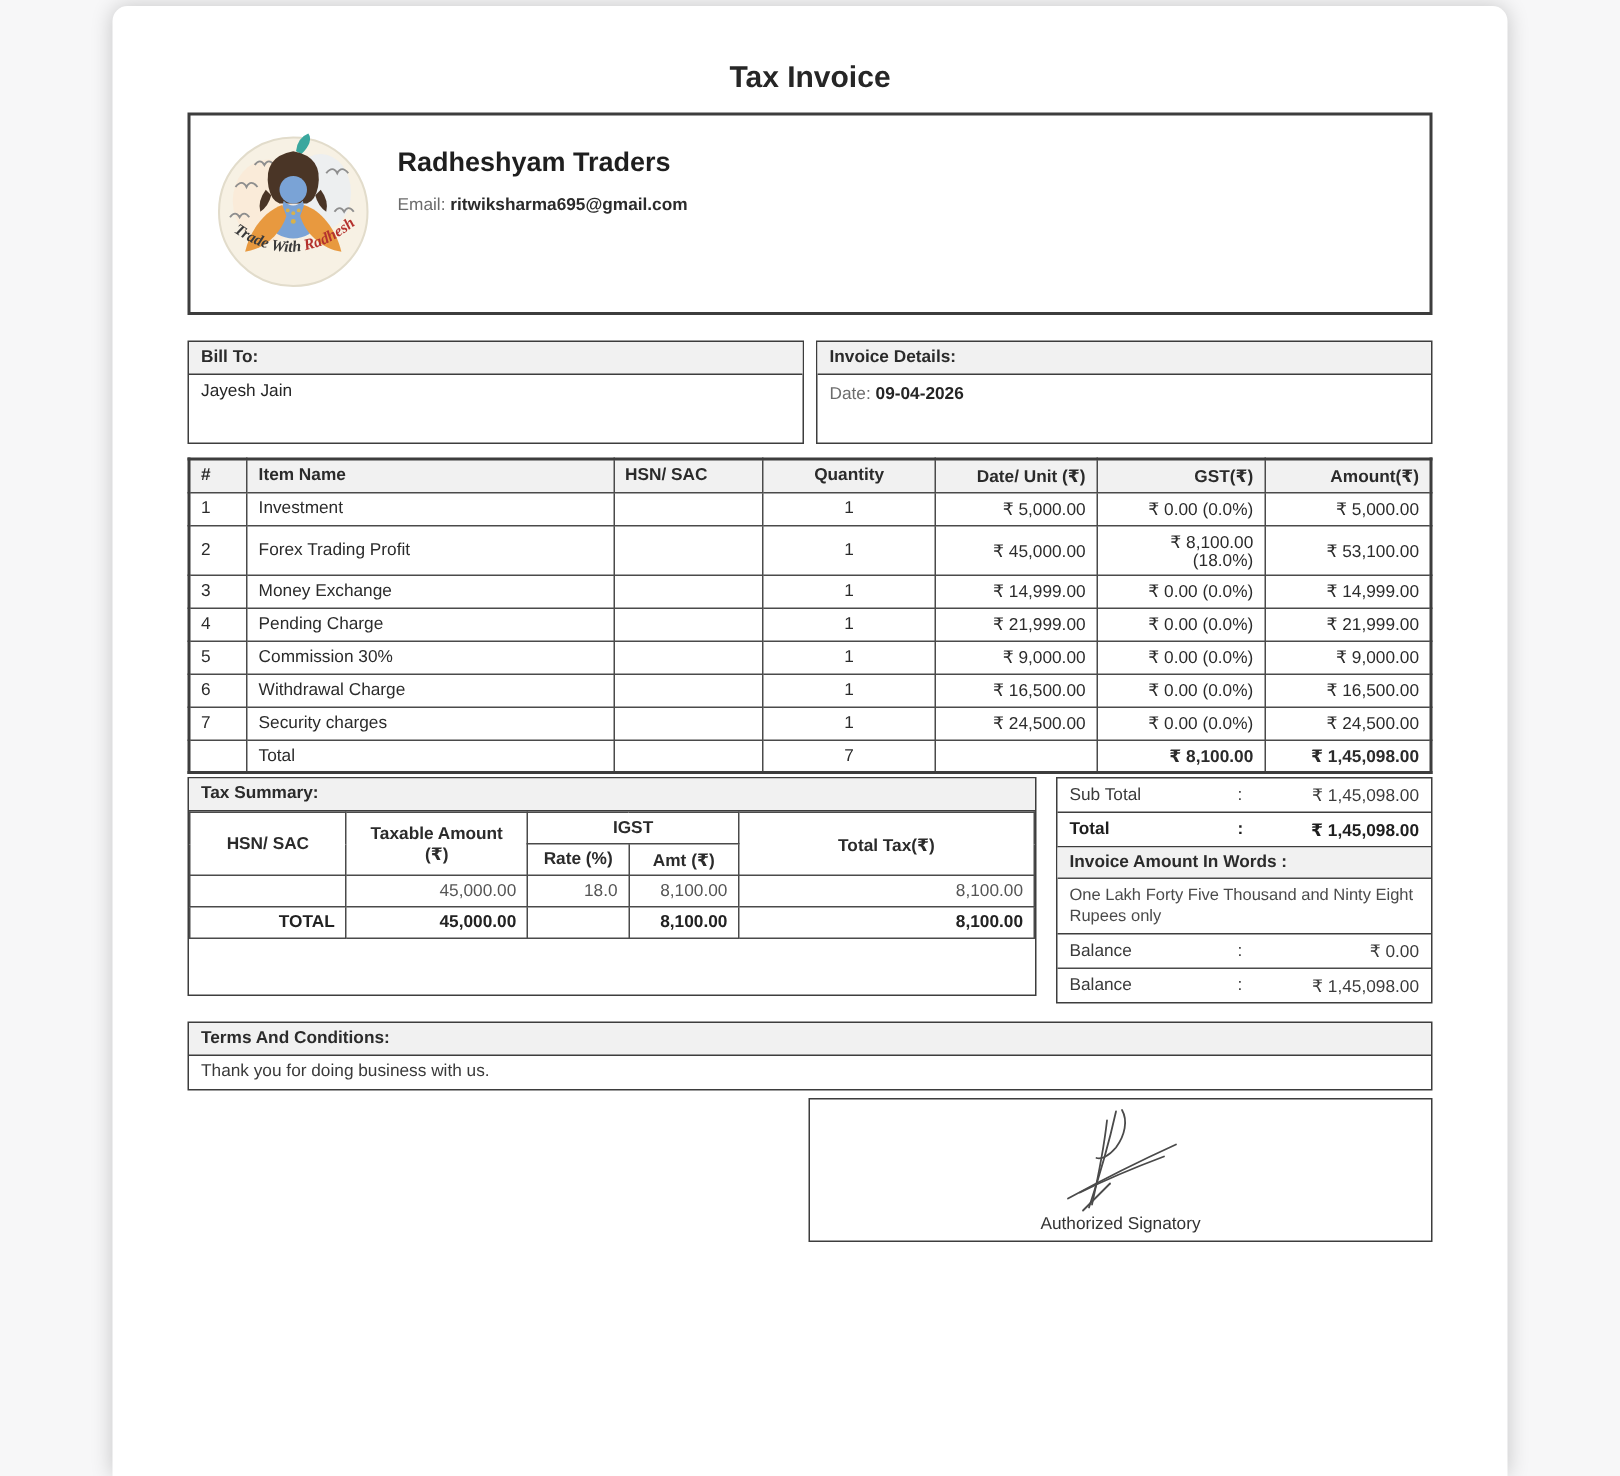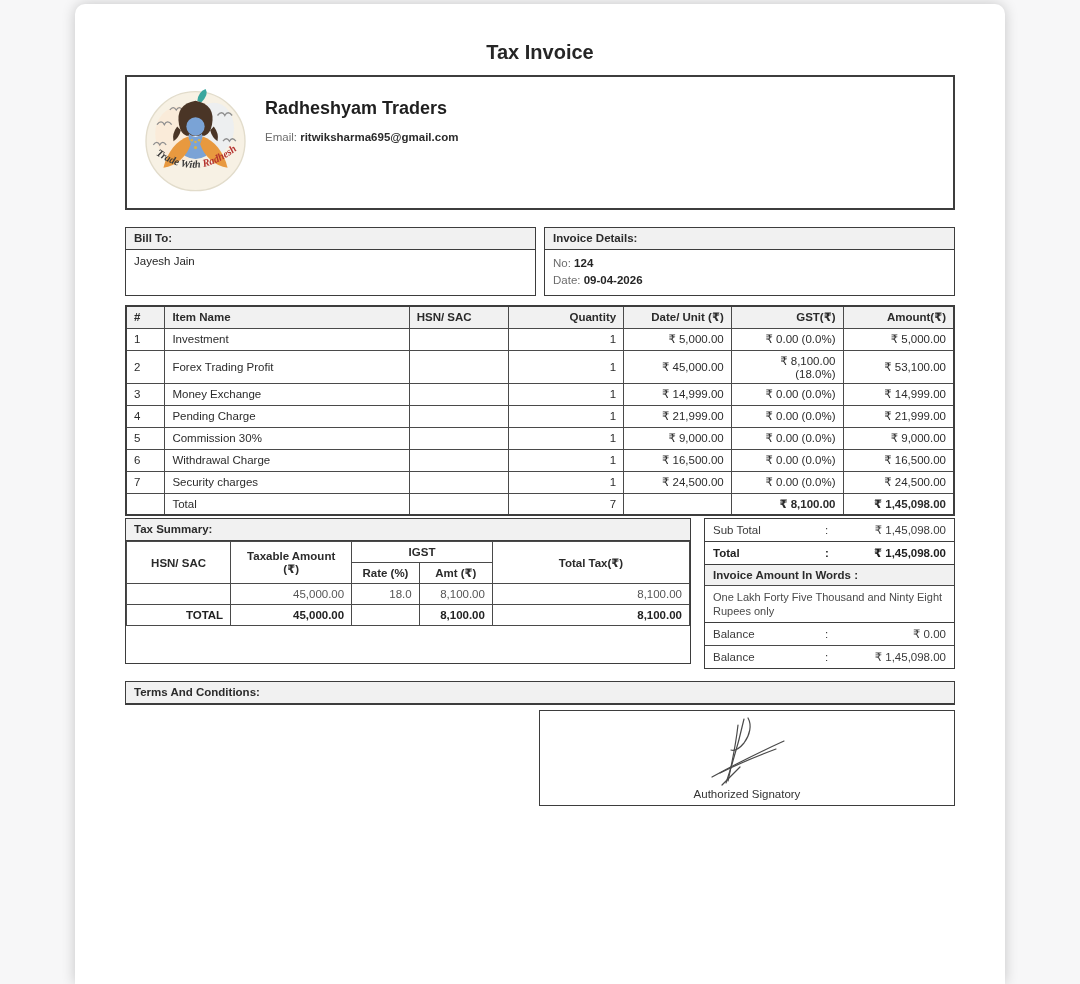--- a/index.html
+++ b/index.html
@@ -65,21 +65,21 @@
   .items th, .items td {
     border: 1px solid #4a4a4a;
     padding: 3px 7px;
     height: 22px;
     vertical-align: middle;
   }
   .items thead th { background: #f1f1f1; font-weight: bold; }
   .items .c-sn    { width: 4.7%;  text-align: left; }
   .items .c-name  { width: 29.5%; text-align: left; }
   .items .c-hsn   { width: 12.0%; text-align: left; }
-  .items .c-qty   { width: 13.9%; text-align: right; }
+  .items .c-qty   { width: 13.9%; text-align: center; }
   .items .c-price { width: 13.0%; text-align: right; }
   .items .c-gst   { width: 13.5%; text-align: right; }
   .items .c-amt   { width: 13.4%; text-align: right; }
   .items { border: 2px solid #3d3d3d; }
   .items tr.total-row td { font-weight: normal; }
   .items tr.total-row td.b { font-weight: bold; }
 
   
   .tax-row { margin-top: 2px; display: flex; gap: 13px; align-items: stretch; }
   .tax-left { width: 566px; flex: none; border: 1.5px solid #3d3d3d; display: flex; flex-direction: column; height: 146px; }
@@ -182,24 +182,20 @@
     <div class="bill-row">
       <div class="bill-box">
         <div class="bar">Bill To:</div>
         <div class="bill-body">
           <div style="color:#252525;">Jayesh Jain</div>
         </div>
       </div>
       <div class="bill-box">
         <div class="bar">Invoice Details:</div>
         <div class="bill-body">
-          <div class="kv">
-            <span>No:</span>
-            <b>124</b>
-          </div>
           <div class="kv">
             <span>Date:</span>
             <b>09-04-2026</b>
           </div>
         </div>
       </div>
     </div>
 
     <table class="items">
       <thead>
@@ -346,20 +342,21 @@
         <div class="trow">
           <span class="lbl">Balance</span>
           <span class="colon">:</span>
           <span class="val">₹ 1,45,098.00</span>
         </div>
       </div>
     </div>
 
     <div class="terms-box">
       <div class="bar">Terms And Conditions:</div>
+      <div class="terms-body">Thank you for doing business with us.</div>
     </div>
 
     <div class="sign-box">
       <div class="sign-body">
         <svg class="sig-svg" width="110" height="74" viewBox="0 0 110 74">
           <g stroke="#4a4a4a" stroke-width="1.2" fill="none" stroke-linecap="round">
             <path d="M52 4 C48 22 42 44 34 68"></path>
             <path d="M56 3 C60 10 58 20 52 28 C47 34 42 36 39 35"></path>
             <path d="M46 10 C44 28 40 48 36 66"></path>
             <path d="M20 62 C42 50 70 36 92 26"></path>

